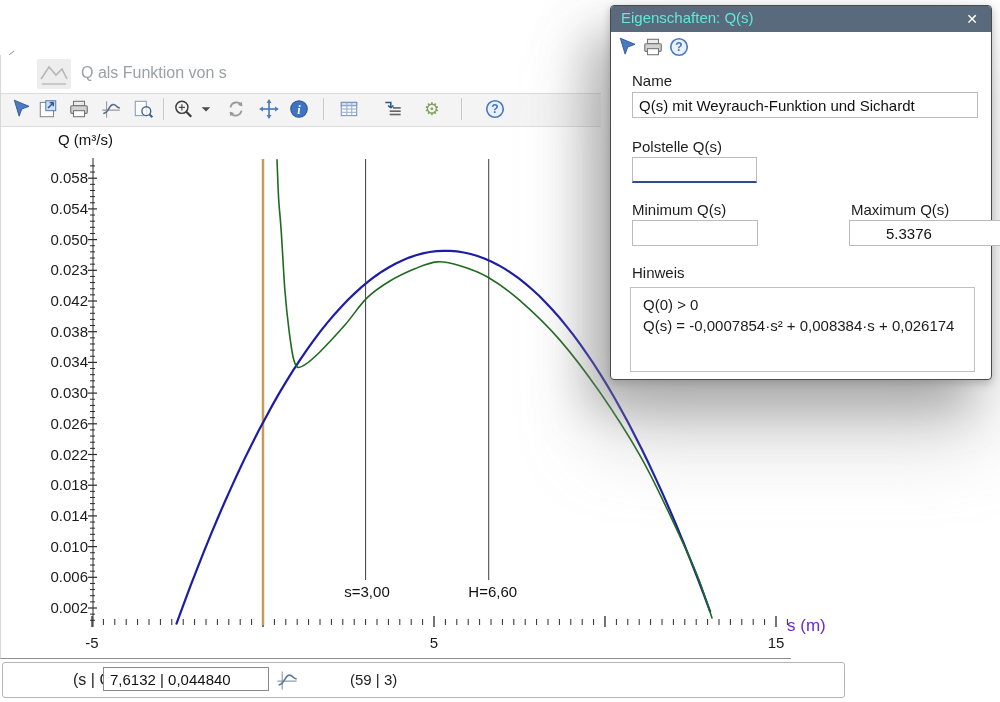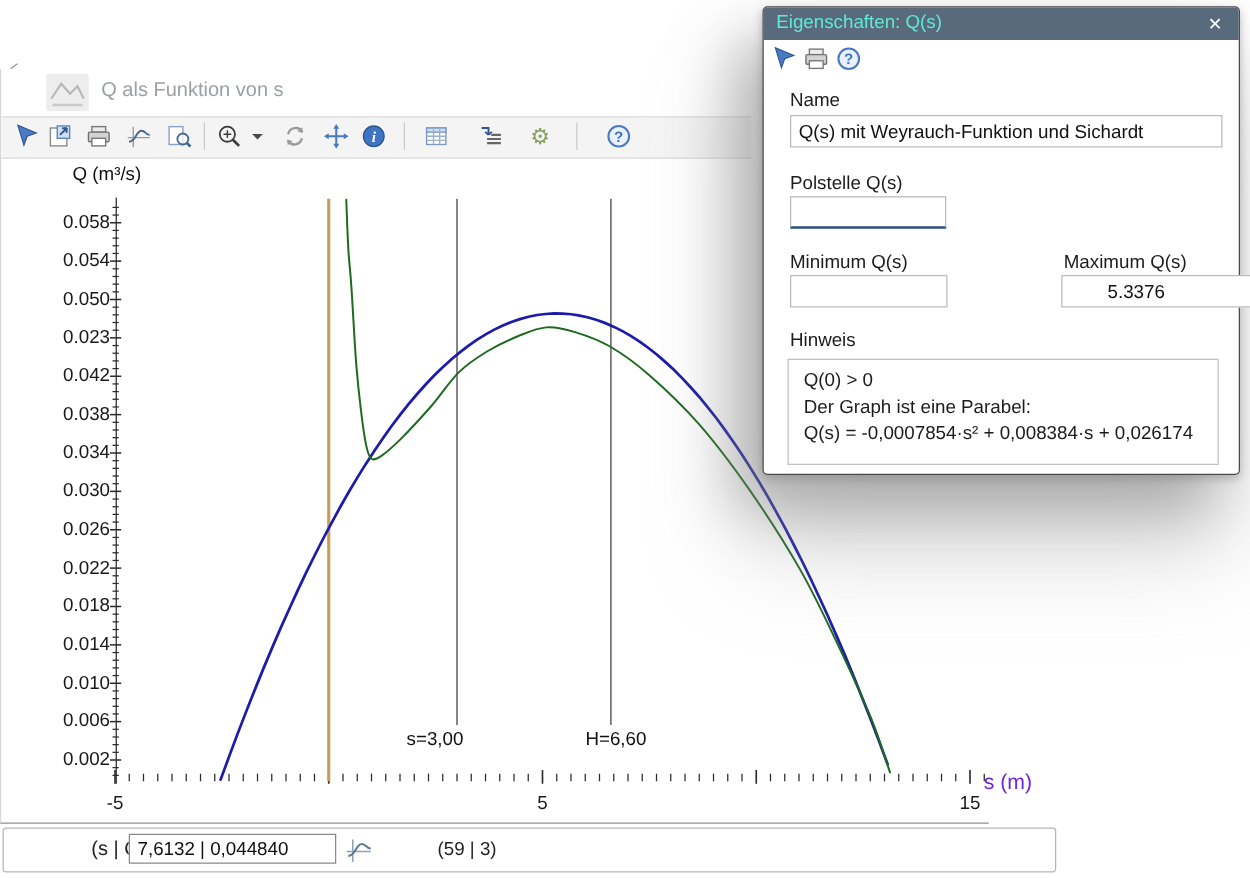--- a/index.html
+++ b/index.html
@@ -332,21 +332,21 @@
       <div class="ytick" style="left: 30px; top: 414.8px;">0.026</div>
       <div class="ytick" style="left: 30px; top: 445.5px;">0.022</div>
       <div class="ytick" style="left: 30px; top: 476.2px;">0.018</div>
       <div class="ytick" style="left: 30px; top: 506.9px; text-align: right;">0.014</div>
       <div class="ytick" style="left: 30px; top: 537.6px;">0.010</div>
       <div class="ytick" style="left: 30px; top: 568.3px;">0.006</div>
       <div class="ytick" style="left: 30px; top: 599px;">0.002</div>
       <div class="xtick" style="left: 92px; top: 634px;">-5</div>
       <div class="xtick" style="left: 434px; top: 634px;">5</div>
       <div class="xtick" style="left: 776px; top: 634px;">15</div>
-      <div class="vlabel" style="left: 348px; top: 583px;">s=3,00</div>
+      <div class="vlabel" style="left: 367px; top: 583px;">s=3,00</div>
       <div class="vlabel" style="left: 492.72px; top: 583px;">H=6,60</div>
     </div>
 
   <div id="statusbar" class="abs">
     <div id="status-label" class="abs">(s | Q)</div>
     <input id="status-input" value="7,6132 | 0,044840" style="">
     <button id="status-icon-btn">
       <svg viewBox="0 0 20 20">
           <path d="M2 11 H18 M6 3 V18" stroke="#8fa0b0" stroke-width="1" fill="none"></path>
           <path d="M3 14 C8 14 8 6 12 6 C15 6 15 9 18 9" stroke="#5b7a96" stroke-width="1.4" fill="none"></path>
@@ -387,18 +387,17 @@
 
     <div class="dlg-label" style="left:21px;top:195px">Minimum Q(s)</div>
     <input class="dlg-input" style="left: 21px; top: 214px; width: 118px; height: 24px;" value="">
 
     <div class="dlg-label" style="left:240px;top:195px">Maximum Q(s)</div>
     <input class="dlg-input" style="left: 238px; top: 214px; width: 120px; height: 24px; padding-left: 36px;" value="5.3376">
 
     <div class="dlg-label" style="left:21px;top:258px">Hinweis</div>
     <div id="dlg-hint-box" class="abs">
       <div>Q(0) &gt; 0</div>
-      <div>Der Graph ist eine Parabel:</div>
       <div>Q(s) = -0,0007854·s² + 0,008384·s + 0,026174</div>
     </div>
   </div>
 
 </div>
 
 </body></html>

